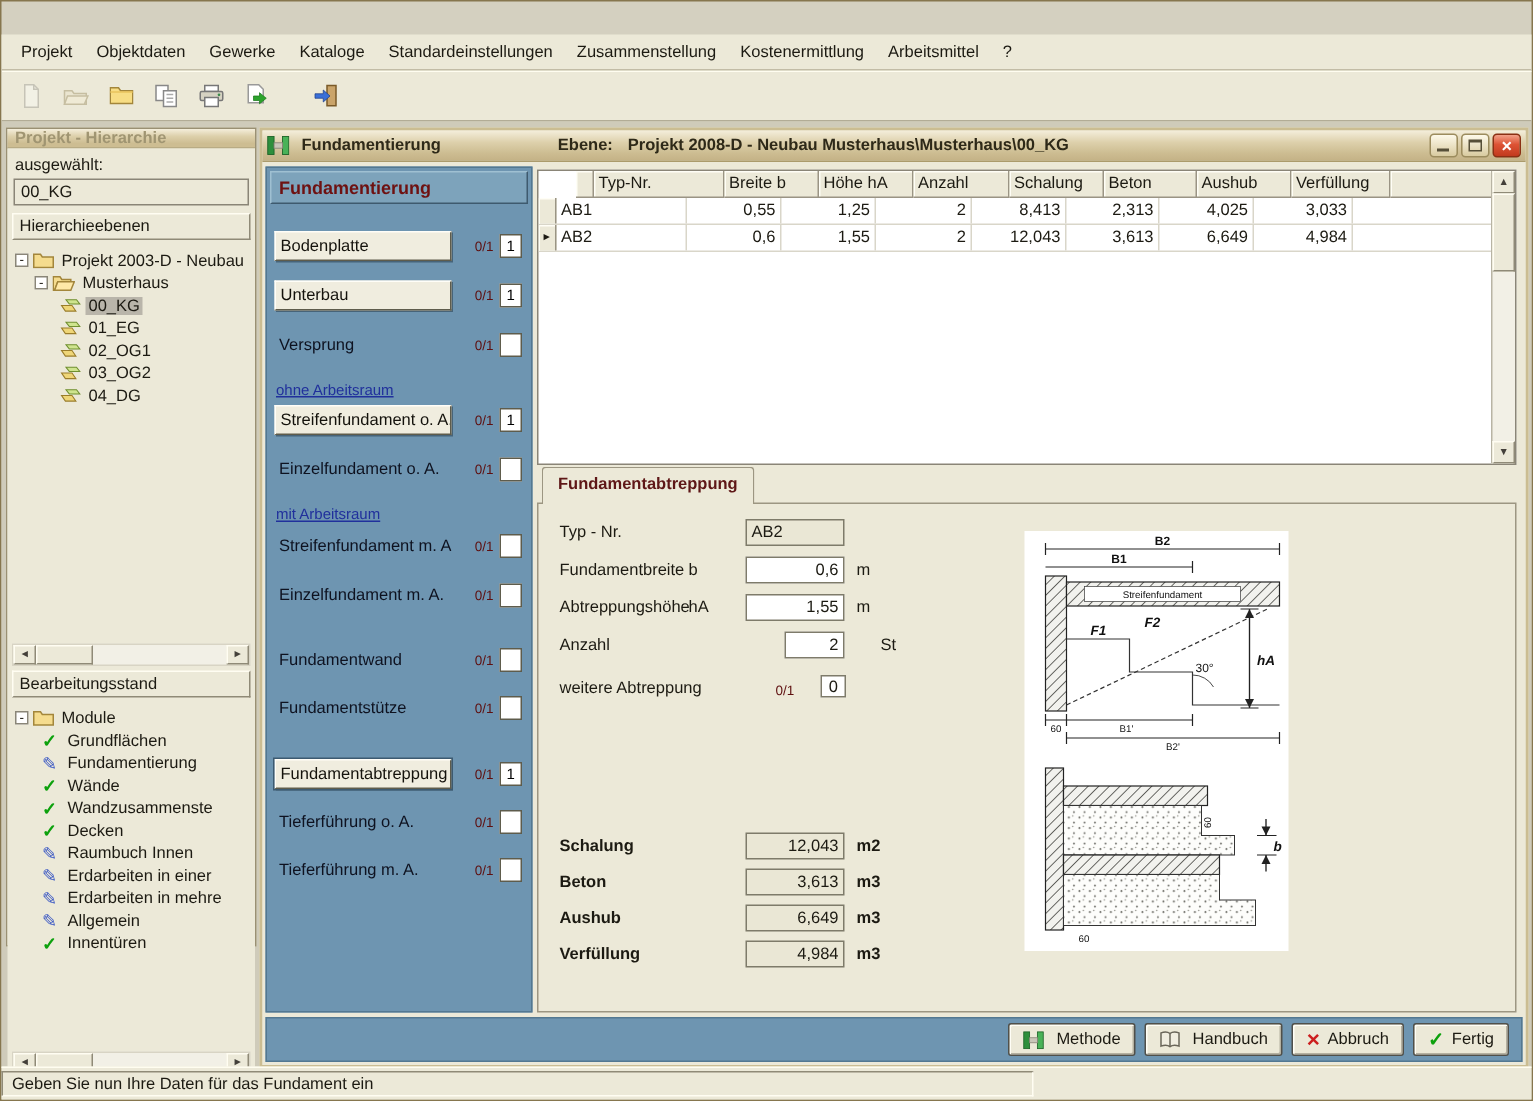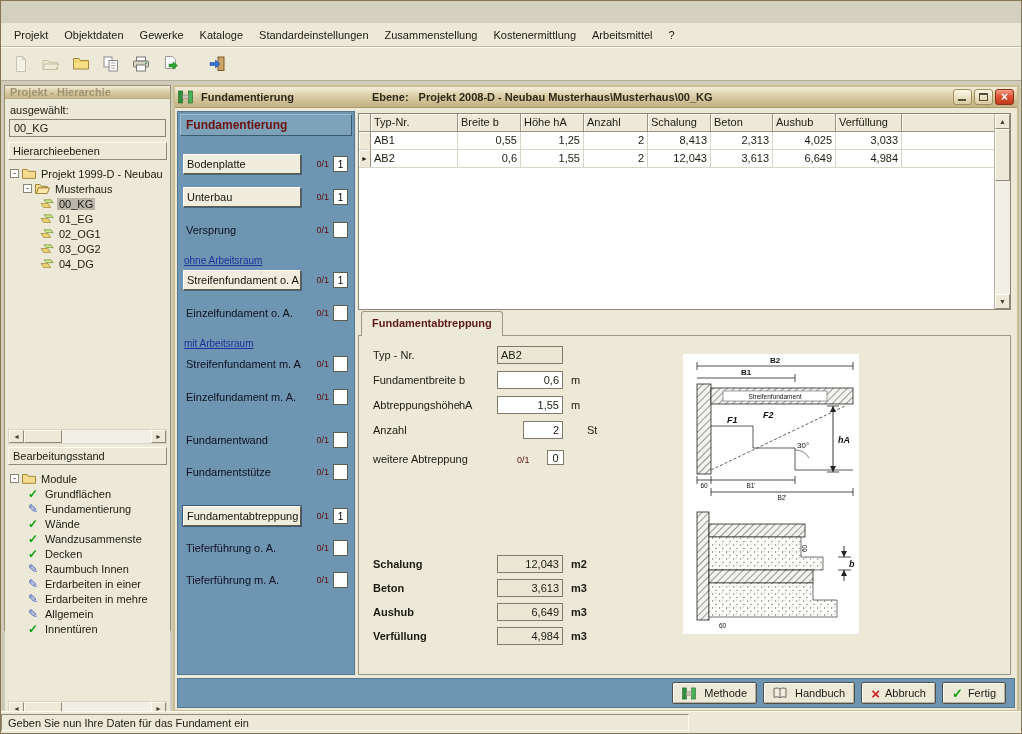--- a/index.html
+++ b/index.html
@@ -98,21 +98,21 @@
     display:flex;align-items:center;justify-content:center;font-size:10px;color:#000;flex:none;}
   .sb-group{color:#20309c;font-size:10px;height:13px;display:flex;align-items:center;
     padding-left:6px;text-decoration:underline;white-space:nowrap;}
   .mt3{margin-top:3px;justify-content:center;}.mt4{margin-top:4px;}.mt12{margin-top:12px;}.mt13{margin-top:13px;}
   .mt14{margin-top:14px;}.mt18{margin-top:18px;}.mt23{margin-top:23px;}.mt24{margin-top:24px;}
 
   
   .mtable{position:absolute;left:183px;top:5px;width:653px;height:197px;background:#fff;
     border:1px solid #8a8577;}
   .t-body{position:absolute;left:0;top:0;right:16px;bottom:0;overflow:hidden;}
-  .t-head{display:flex;height:18px;}
+  .t-head{display:flex;height:18px;margin-left:25px;}
   .t-hc{background:#ece9d8;border-right:1px solid #9a9484;border-bottom:1px solid #9a9484;
     box-shadow:inset 1px 1px 0 #fffef6;padding:2px 0 0 3px;white-space:nowrap;overflow:hidden;}
   .t-row{display:flex;height:18px;border-bottom:1px solid #d9d6c9;}
   .t-c{border-right:1px solid #d9d6c9;padding:2px 3px 0;white-space:nowrap;overflow:hidden;}
   .num{text-align:right;}
   .t-gut{width:12px;flex:none;background:#ece9d8;border-right:1px solid #9a9484;
     box-shadow:inset 1px 1px 0 #fffef6;display:flex;align-items:center;justify-content:center;font-size:7px;}
   .t-gut.hd{border-bottom:1px solid #9a9484;}
   .t-gut.marker::before{content:"►";}
   .cw0{width:87px;flex:none;}.cw1{width:63px;flex:none;}.cw2{width:63px;flex:none;}
@@ -243,21 +243,21 @@
         <div class="sec-header">Hierarchieebenen</div>
 
         <div class="tree">
           <div class="trow" style="padding-left:2px">
             <span class="exp"></span>
             <span class="tico">
                 <svg width="14" height="11" viewBox="0 0 14 11">
                   <path d="M0.5 1.5 h4.5 l1.2 1.8 h7.3 v7 H0.5 z" fill="#f5dc8e" stroke="#a3863b"></path>
                 </svg>
               </span>
-            <span class="tlabel">Projekt 1999-D - Neubau</span>
+            <span class="tlabel">Projekt 2003-D - Neubau</span>
           </div>
           <div class="trow" style="padding-left:15px">
             <span class="exp"></span>
             <span class="tico">
                 <svg width="15" height="11" viewBox="0 0 15 11">
                   <path d="M0.5 1.5 h4.5 l1.2 1.8 h6 v1.6 H3.5 l-2 5.6 H0.5 z" fill="#f5dc8e" stroke="#a3863b"></path>
                   <path d="M3.5 4.9 h11 l-2.3 5.6 H1.4 z" fill="#ffe9a8" stroke="#a3863b"></path>
                 </svg>
               </span>
             <span class="tlabel">Musterhaus</span>

